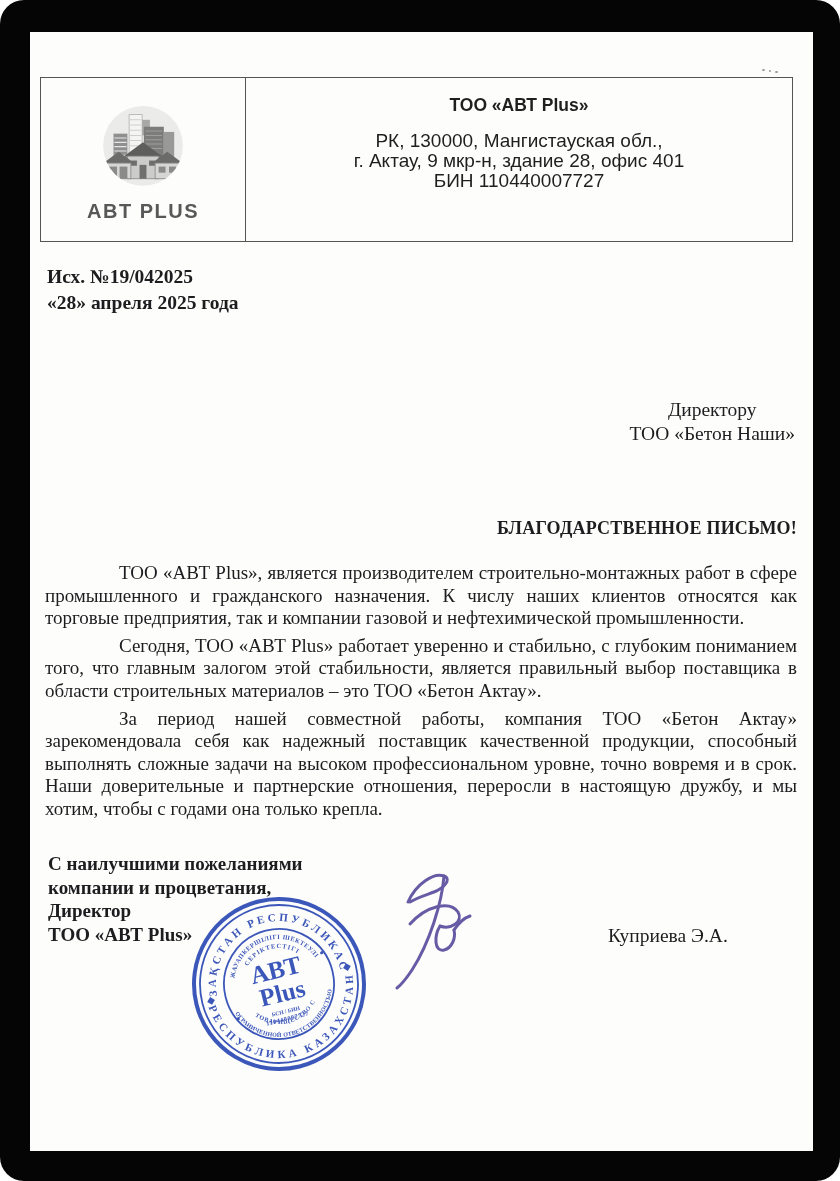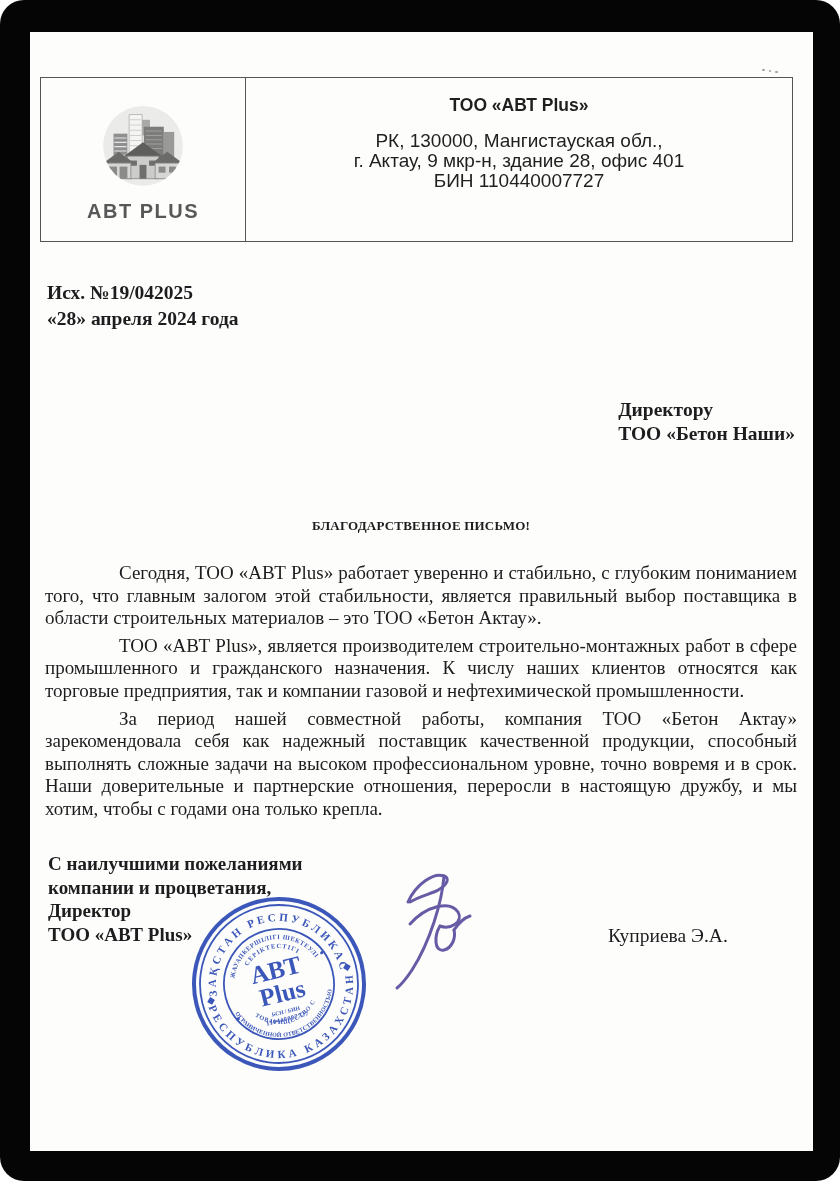--- a/index.html
+++ b/index.html
@@ -36,30 +36,30 @@
   .logo-caption {
     margin-top:0; font-weight:bold; font-size:20px; letter-spacing:1.5px;
     color:#585858;
   }
   .lh-right { flex:1; text-align:center; padding-top:17px; color:#1f1f1f; }
   .company-name { font-weight:bold; font-size:17.5px; margin-bottom:15px; }
   .addr { font-size:19px; line-height:20px; }
 
   
   .ref {
-    position:absolute; left:17px; top:248px;
+    position:absolute; left:17px; top:232px;
     font-weight:bold; font-size:19.5px; line-height:26px;
   }
   .addressee {
-    position:absolute; right:18px; top:366px; text-align:left;
-    font-weight:bold; font-size:19.5px; line-height:23.5px;
+    position:absolute; right:18px; top:366px; text-align:center;
+    font-weight:normal; font-size:19.5px; line-height:23.5px;
   }
   .title {
-    position:absolute; left:15px; top:486px; width:752px; text-align:center;
-    font-weight:bold; font-size:13px; letter-spacing:.2px;
+    position:absolute; left:15px; top:486px; width:752px; text-align:right;
+    font-weight:bold; font-size:18px; letter-spacing:.2px;
   }
   .letter-body {
     position:absolute; left:15px; top:530px; width:752px;
     font-size:19px; line-height:22.6px; text-align:justify;
   }
   .letter-body p { text-indent:74px; margin-bottom:5px; }
   .signoff {
     position:absolute; left:10px; top:820px;
     font-weight:bold; font-size:19px; line-height:23.5px;margin-left:8px;
   }
@@ -152,33 +152,33 @@
       <div class="lh-right">
         <div class="company-name">ТОО «АВТ Plus»</div>
         <div class="addr">РК, 130000, Мангистауская обл.,</div>
         <div class="addr">г. Актау, 9 мкр-н, здание 28, офис 401</div>
         <div class="addr">БИН 110440007727</div>
       </div>
     </div>
 
     <div class="ref">
       <div>Исх. №19/042025</div>
-      <div>«28» апреля 2024 года</div>
+      <div>«28» апреля 2025 года</div>
     </div>
 
     <div class="addressee">
       <div>Директору</div>
       <div>ТОО «Бетон Наши»</div>
     </div>
 
     <div class="title">БЛАГОДАРСТВЕННОЕ ПИСЬМО!</div>
 
     <div class="letter-body">
+      <p>ТОО «АВТ Plus», является производителем строительно-монтажных работ в сфере промышленного и гражданского назначения. К числу наших клиентов относятся как торговые предприятия, так и компании газовой и нефтехимической промышленности.</p>
       <p>Сегодня, ТОО «АВТ Plus» работает уверенно и стабильно, с глубоким пониманием того, что главным залогом этой стабильности, является правильный выбор поставщика в области строительных материалов – это ТОО «Бетон Актау».</p>
-      <p>ТОО «АВТ Plus», является производителем строительно-монтажных работ в сфере промышленного и гражданского назначения. К числу наших клиентов относятся как торговые предприятия, так и компании газовой и нефтехимической промышленности.</p>
       <p>За период нашей совместной работы, компания ТОО «Бетон Актау» зарекомендовала себя как надежный поставщик качественной продукции, способный выполнять сложные задачи на высоком профессиональном уровне, точно вовремя и в срок. Наши доверительные и партнерские отношения, переросли в настоящую дружбу, и мы хотим, чтобы с годами она только крепла.</p>
     </div>
 
     <div class="signoff">
       <div>С наилучшими пожеланиями</div>
       <div>компании и процветания,</div>
       <div>Директор</div>
       <div>ТОО «АВТ Plus»</div>
     </div>
 

